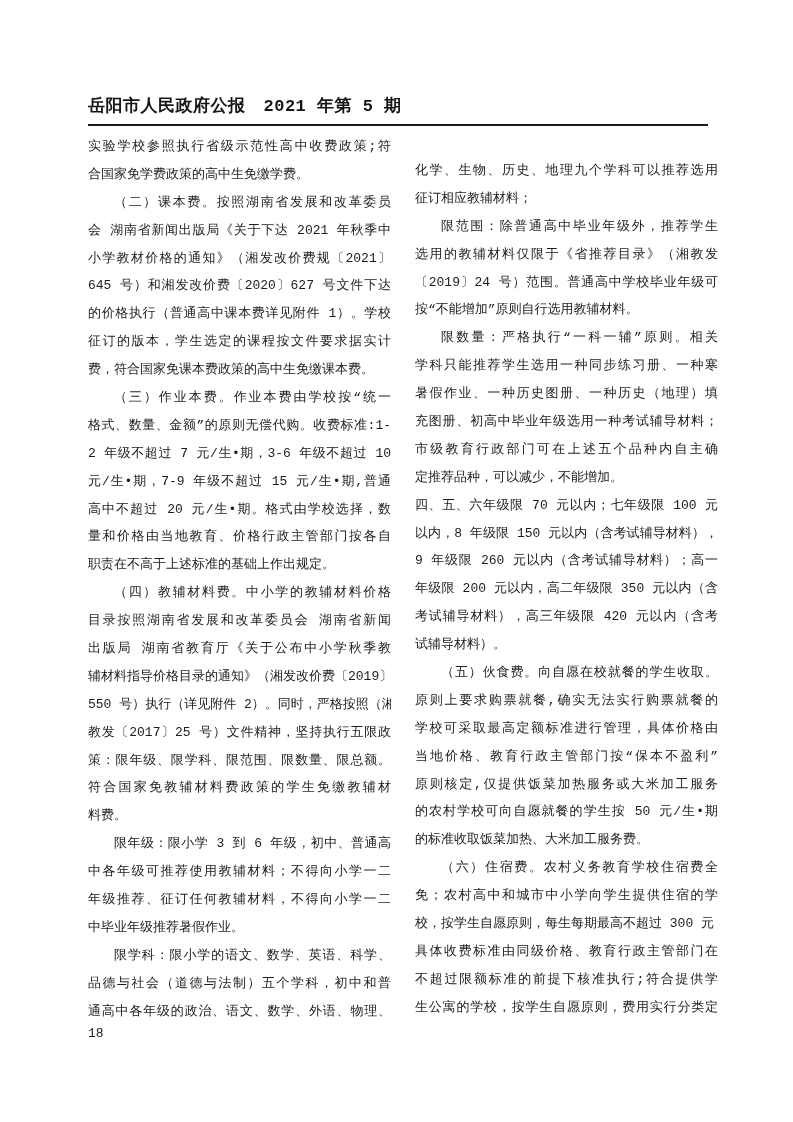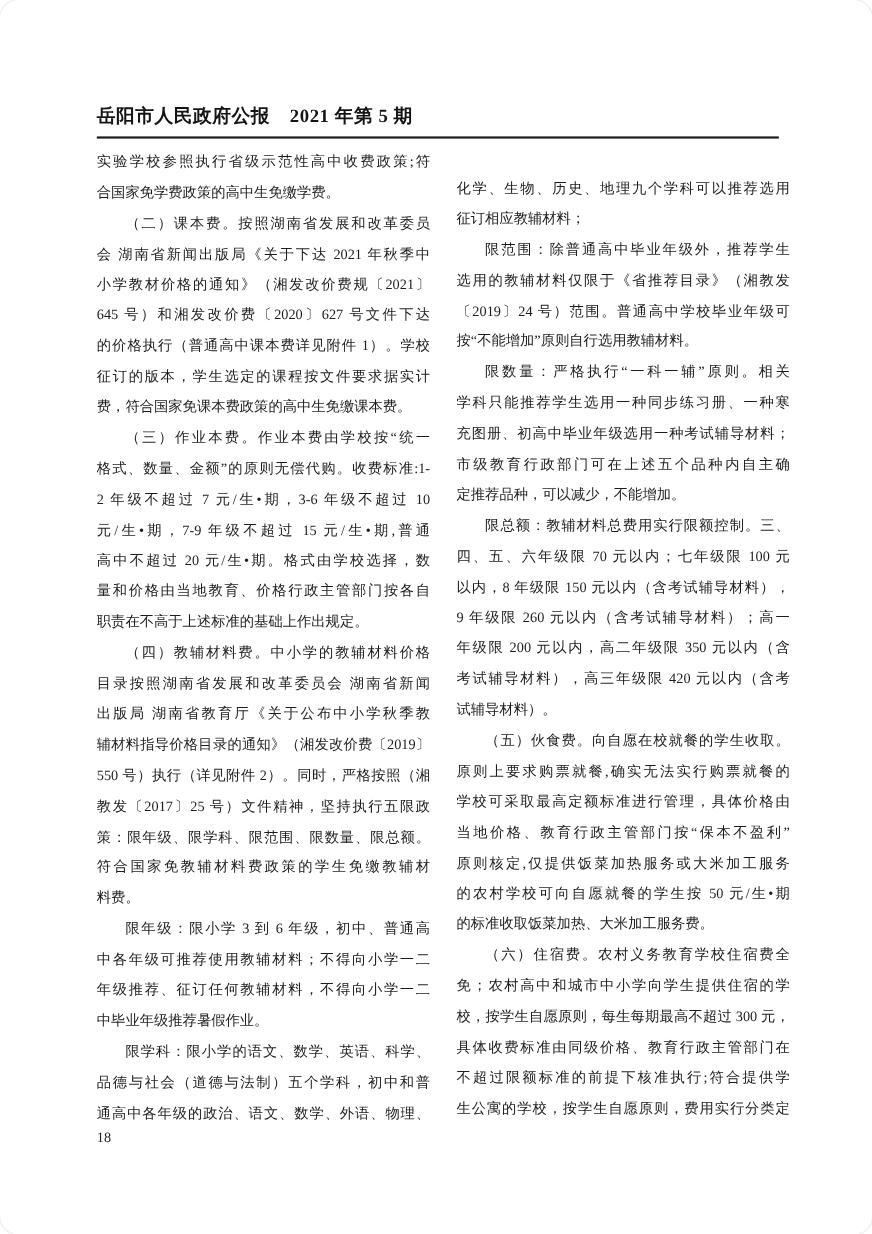--- a/index.html
+++ b/index.html
@@ -1,24 +1,23 @@
 <!DOCTYPE html>
 <html><head>
 <meta charset="utf-8">
 <style>
   html,body{margin:0;padding:0;background:#ffffff;}
   .page{
     position:relative;
     width:793px;height:1122px;
     background:#ffffff;
     outline:1px solid #ececec;
-    font-family:Liberation Serif, serif;
+    font-family:Liberation Mono, monospace;
     color:#1b1b1b;
     overflow:hidden;
-    border-radius:17px;
   }
   .header{
     position:absolute;left:88px;top:94px;width:620px;
     font-size:17px;font-weight:bold;color:#151515;
     letter-spacing:.5px;white-space:nowrap;
   }
   .header .issue{margin-left:18px;}
   .header-rule{
     position:absolute;left:88px;top:124px;width:620px;height:2px;
     background:#1c1c1c;
@@ -88,24 +87,24 @@
     </div>
   <div class="column right">
       <div class="line">化学、生物、历史、地理九个学科可以推荐选用</div>
       <div class="line last">征订相应教辅材料；</div>
       <div class="line indent">限范围：除普通高中毕业年级外，推荐学生</div>
       <div class="line">选用的教辅材料仅限于《省推荐目录》（湘教发</div>
       <div class="line">〔2019〕24 号）范围。普通高中学校毕业年级可</div>
       <div class="line last">按“不能增加”原则自行选用教辅材料。</div>
       <div class="line indent">限数量：严格执行“一科一辅”原则。相关</div>
       <div class="line">学科只能推荐学生选用一种同步练习册、一种寒</div>
+      <div class="line">暑假作业、一种历史图册、一种历史（地理）填</div>
       <div class="line">充图册、初高中毕业年级选用一种考试辅导材料；</div>
       <div class="line">市级教育行政部门可在上述五个品种内自主确</div>
       <div class="line last">定推荐品种，可以减少，不能增加。</div>
-      <div class="line indent">限总额：教辅材料总费用实行限额控制。三、</div>
       <div class="line">四、五、六年级限 70 元以内；七年级限 100 元</div>
       <div class="line">以内，8 年级限 150 元以内（含考试辅导材料），</div>
       <div class="line">9 年级限 260 元以内（含考试辅导材料）；高一</div>
       <div class="line">年级限 200 元以内，高二年级限 350 元以内（含</div>
       <div class="line">考试辅导材料），高三年级限 420 元以内（含考</div>
       <div class="line last">试辅导材料）。</div>
       <div class="line indent">（五）伙食费。向自愿在校就餐的学生收取。</div>
       <div class="line">原则上要求购票就餐,确实无法实行购票就餐的</div>
       <div class="line">学校可采取最高定额标准进行管理，具体价格由</div>
       <div class="line">当地价格、教育行政主管部门按“保本不盈利”</div>

